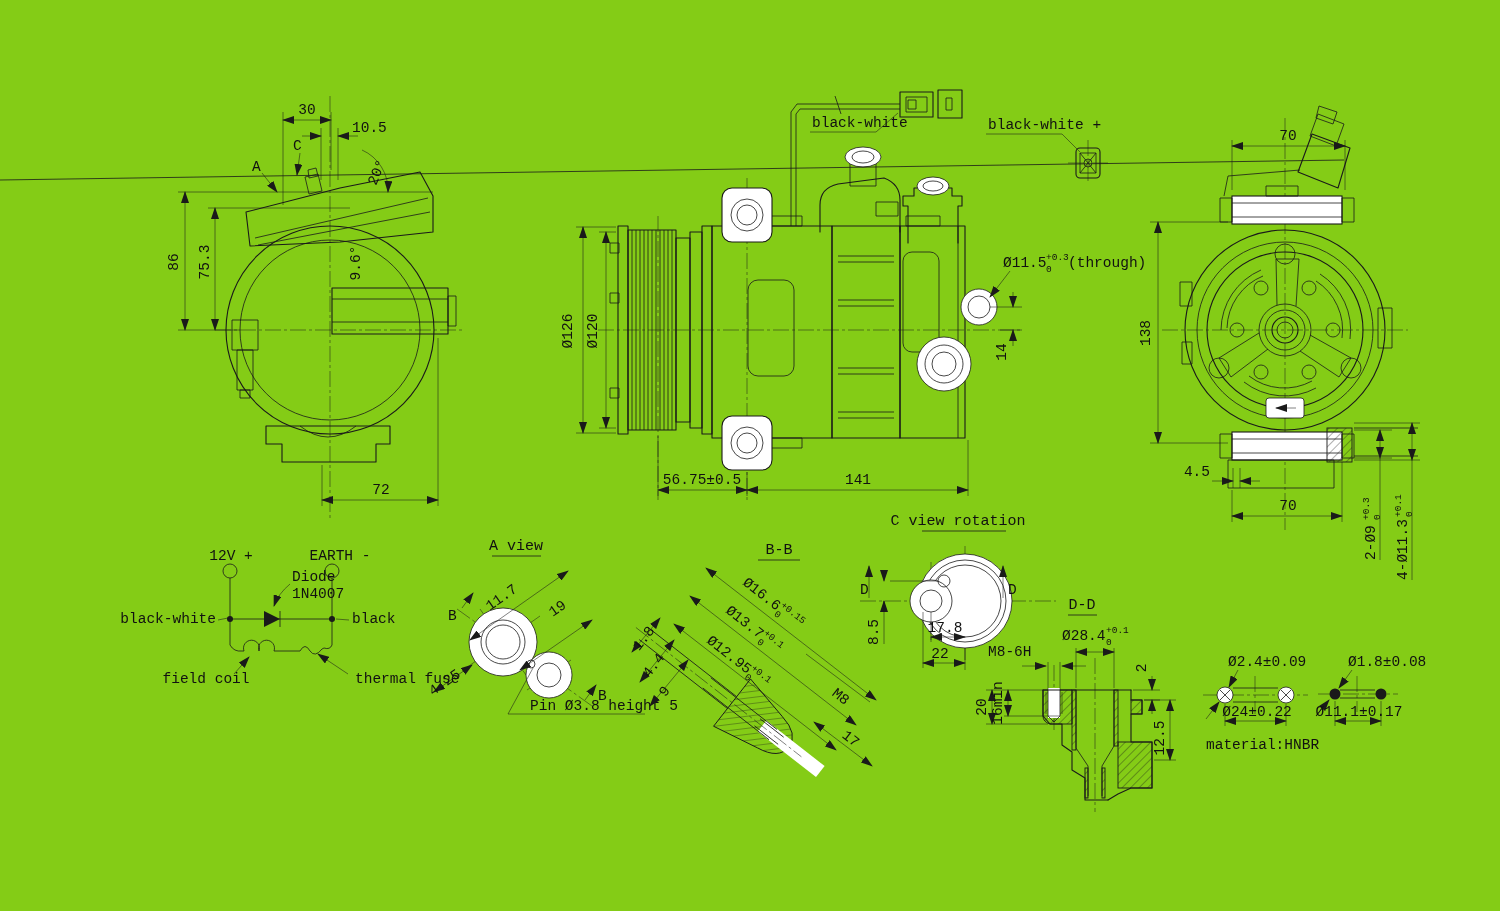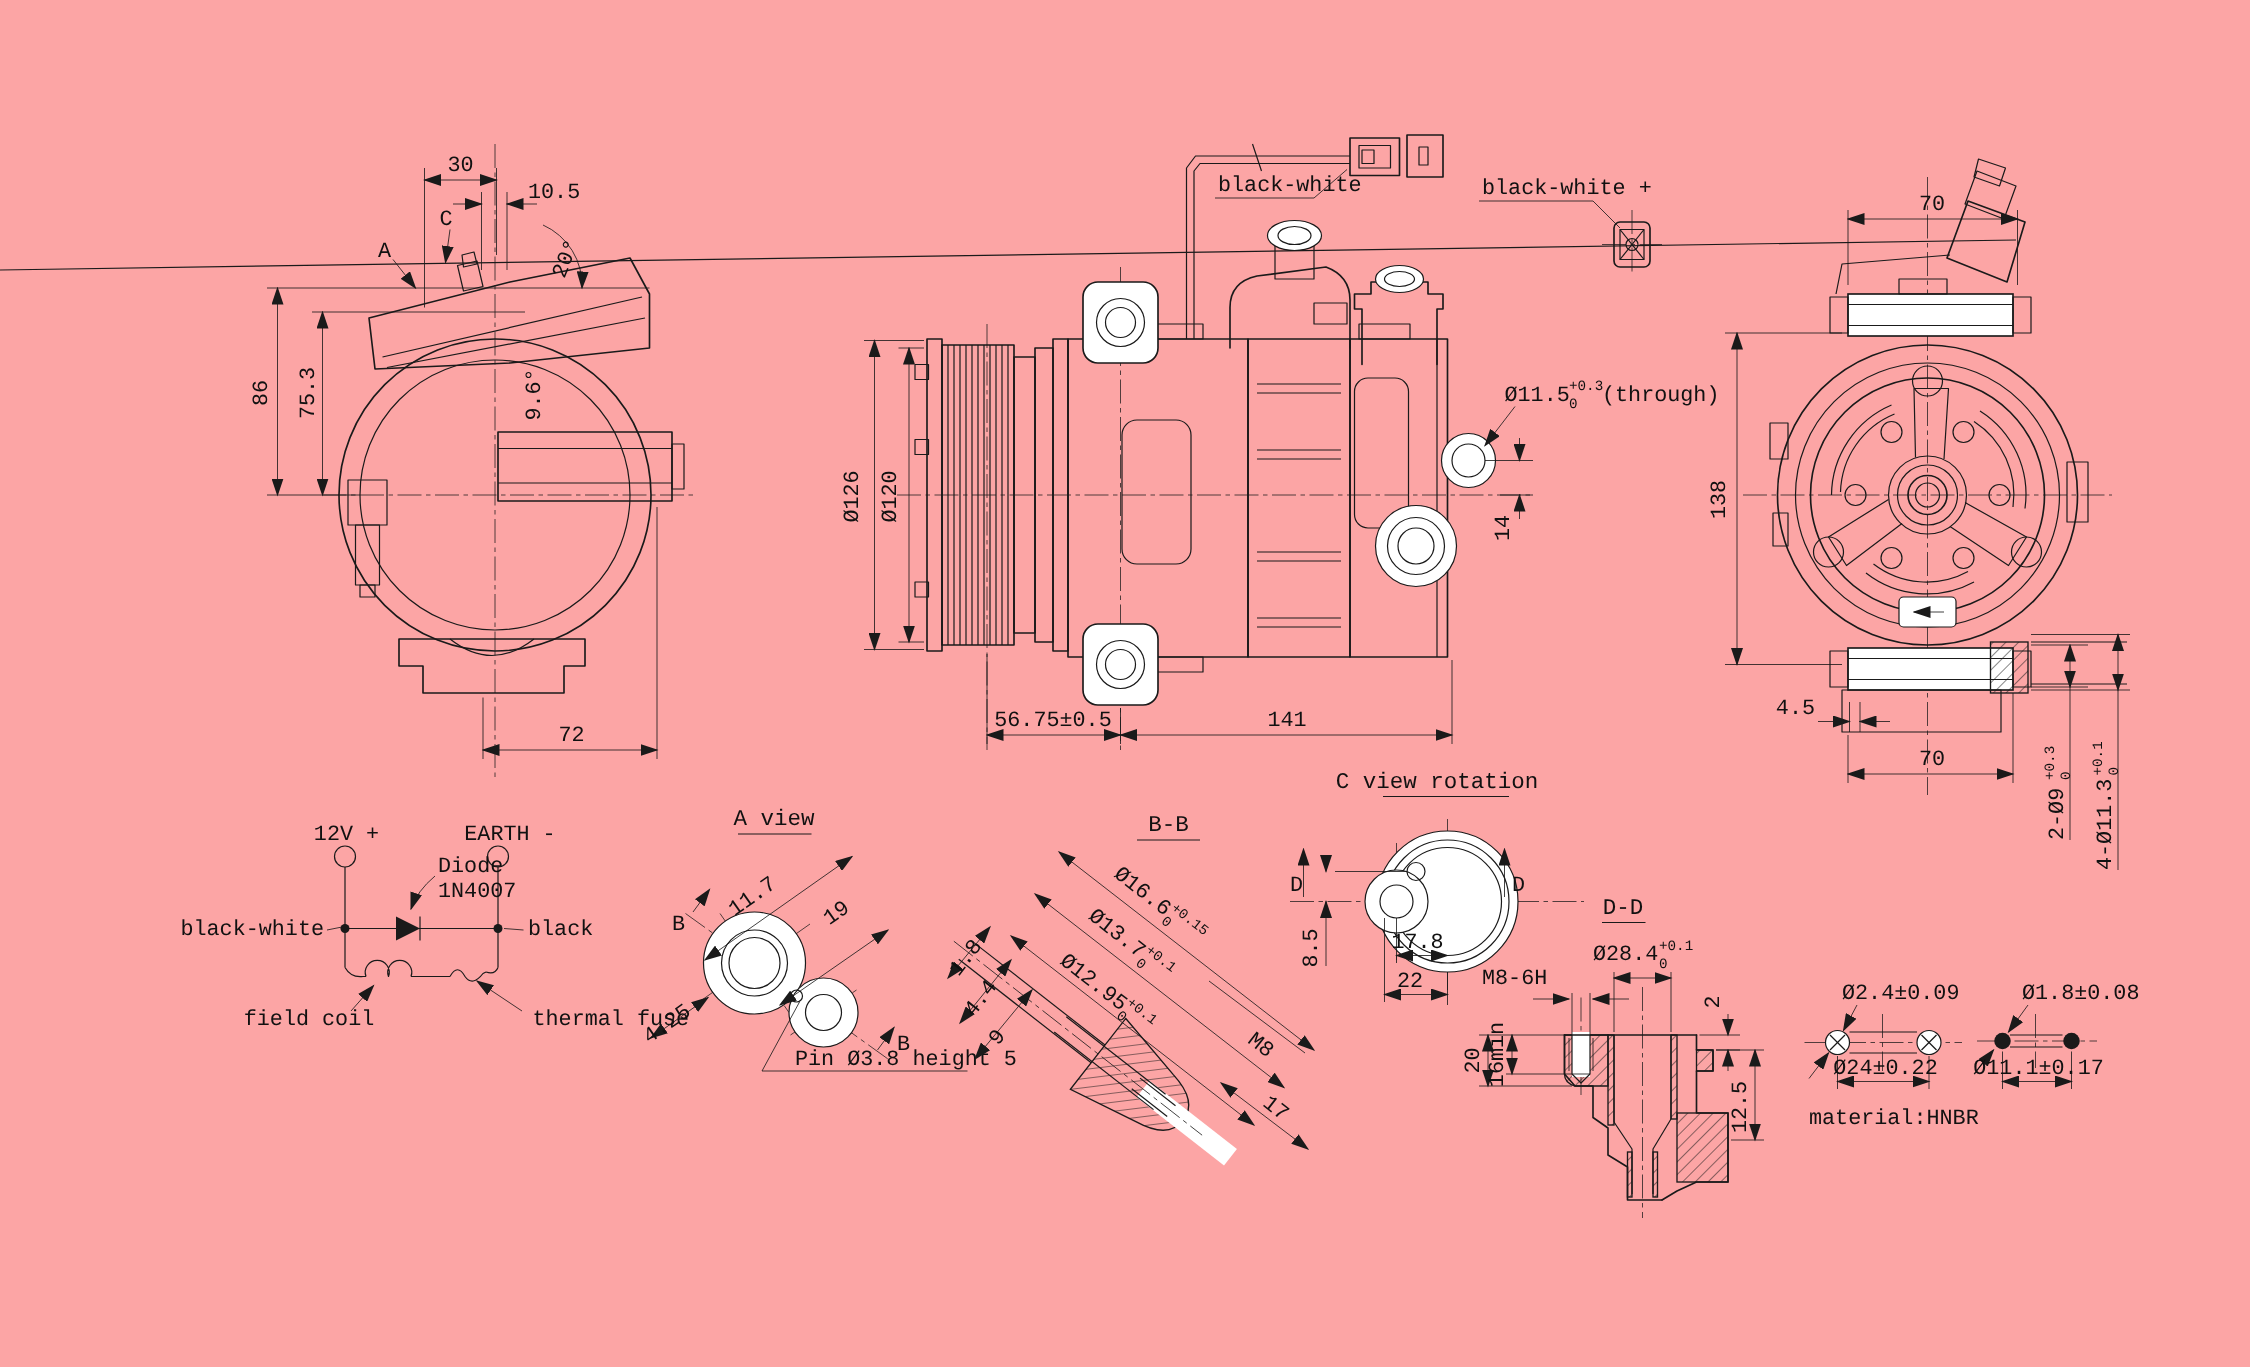--- a/index.html
+++ b/index.html
@@ -1,16 +1,16 @@
 <!DOCTYPE html>
 <html><head>
 <meta charset="utf-8">
 <style>
   html,body{margin:0;padding:0;background:#ffffff;}
-  .stage{width:1500px;height:911px;background:#fca5a5;position:relative;}
+  .stage{width:1500px;height:911px;background:#84cc16;position:relative;}
   svg{display:block;}
   .ln{fill:none;stroke:#1a1a1a;stroke-width:1.1;stroke-linejoin:round;stroke-linecap:round;}
   .md{fill:none;stroke:#1a1a1a;stroke-width:0.8;stroke-linejoin:round;}
   .dl{fill:none;stroke:#1a1a1a;stroke-width:0.55;}
   .cl{fill:none;stroke:#1a1a1a;stroke-width:0.5;stroke-dasharray:16 3 3 3;}
   .wh{fill:#ffffff;stroke:#1a1a1a;stroke-width:1.1;}
   .whm{fill:#ffffff;stroke:#1a1a1a;stroke-width:0.8;}
   .ht{fill:url(#hp);stroke:#1a1a1a;stroke-width:0.9;}
   text{font-family:"Liberation Mono","DejaVu Sans Mono",monospace;font-size:14.5px;fill:#111;}
   .tol{font-size:9.5px;}

